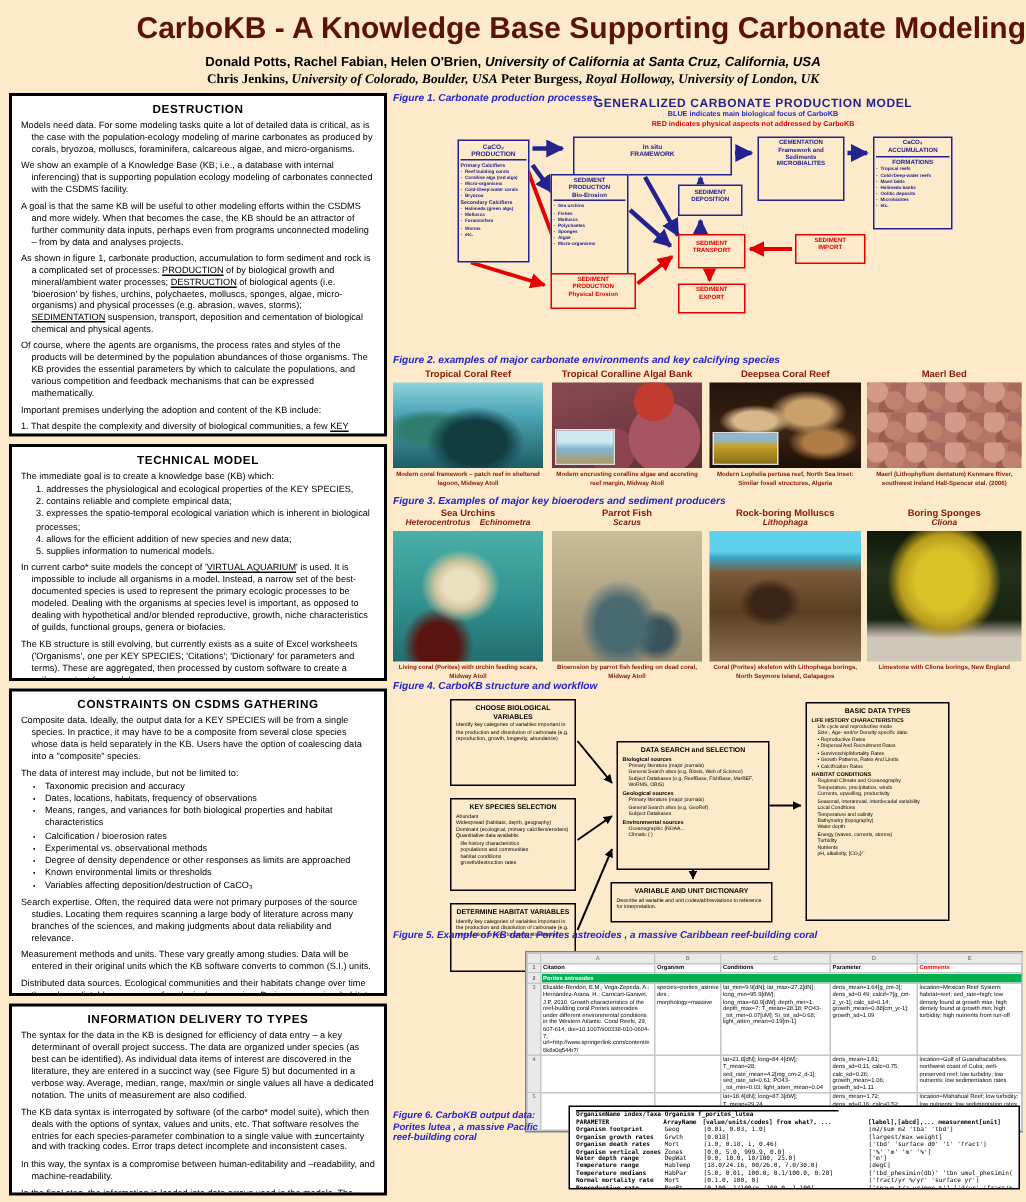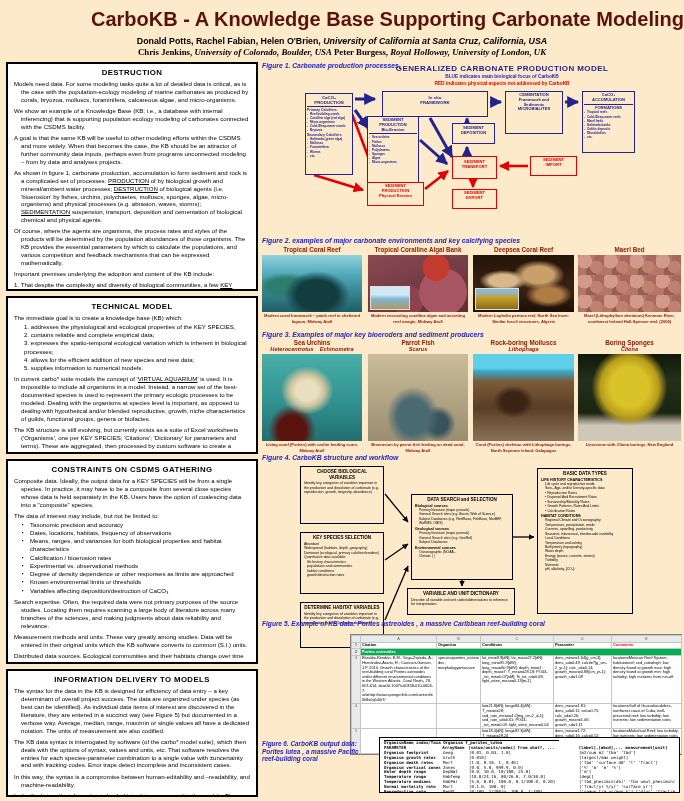--- a/index.html
+++ b/index.html
@@ -138,21 +138,21 @@
       <div class="bullet">Degree of density dependence or other responses as limits are approached</div>
       <div class="bullet">Known environmental limits or thresholds</div>
       <div class="bullet">Variables affecting deposition/destruction of CaCO₃</div>
     </div>
   <p class="para" style="margin-top:3px;">Search expertise. Often, the required data were not primary purposes of the source studies. Locating them requires scanning a large body of literature across many branches of the sciences, and making judgments about data reliability and relevance.</p>
   <p class="para">Measurement methods and units. These vary greatly among studies. Data will be entered in their original units which the KB software converts to common (S.I.) units.</p>
   <p class="para">Distributed data sources. Ecological communities and their habitats change over time through predictable processes of ecological succession. During succession, habitats change, quantitative properties of species change, dominant species are often replaced, and rates of change tend to accelerate as environmental limits (e.g. sea level) are approached. Largely unpredictable external disturbances (e.g. storms, epidemics) commonly return communities to earlier successional states. Capturing such variation requires ecological, construction and erosion data from an array of habitats for each species.</p>
 </div>
 
 <div class="abs panelbox" style="top:669px;height:128px;">
-  <div class="sechead">INFORMATION DELIVERY TO MODELS</div>
+  <div class="sechead">INFORMATION DELIVERY TO TYPES</div>
   <div>
 
   <p class="para">The syntax for the data in the KB is designed for efficiency of data entry – a key determinant of overall project success.  The data are organized under species (as best can be identified).  As individual data items of interest are discovered in the literature, they are entered in a succinct way (see Figure 5) but documented in a verbose way.  Average, median, range, max/min or single values all have a dedicated notation. The units of measurement are also codified.</p>
       <p class="para">The KB data syntax is interrogated by software (of the carbo* model suite), which then deals with the options of syntax, values and units, etc. That software resolves the entries for each species-parameter combination to a single value with ±uncertainty and with tracking codes. Error traps detect incomplete and inconsistent cases.</p>
       <p class="para">In this way, the syntax is a compromise between human-editability and –readability, and machine-readability.</p>
       <p class="para">In the final step, the information is loaded into data arrays used in the models.  The parameter set is shown in Figure 6.</p>
     </div>
 </div>
 
 <div class="abs figlabel" style="left:262px;top:62px;width:160px;">Figure 1. Carbonate production processes.</div>

